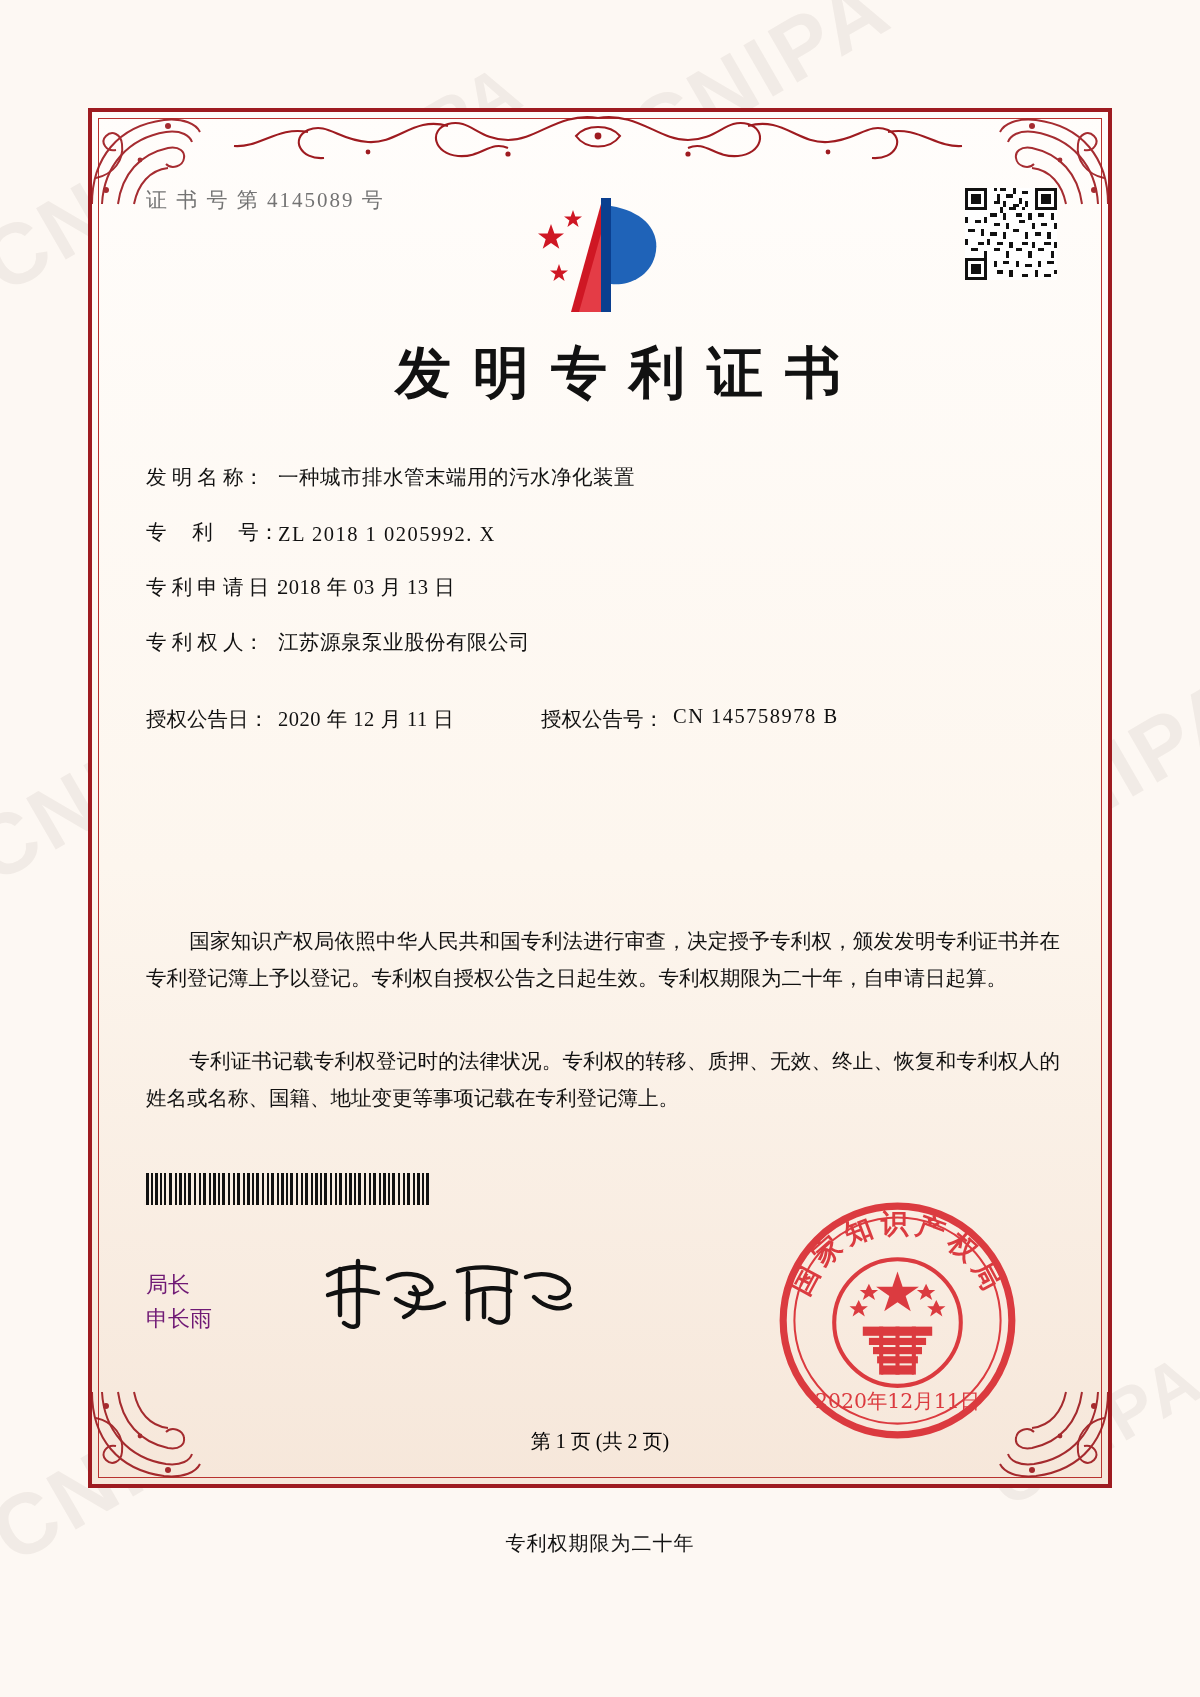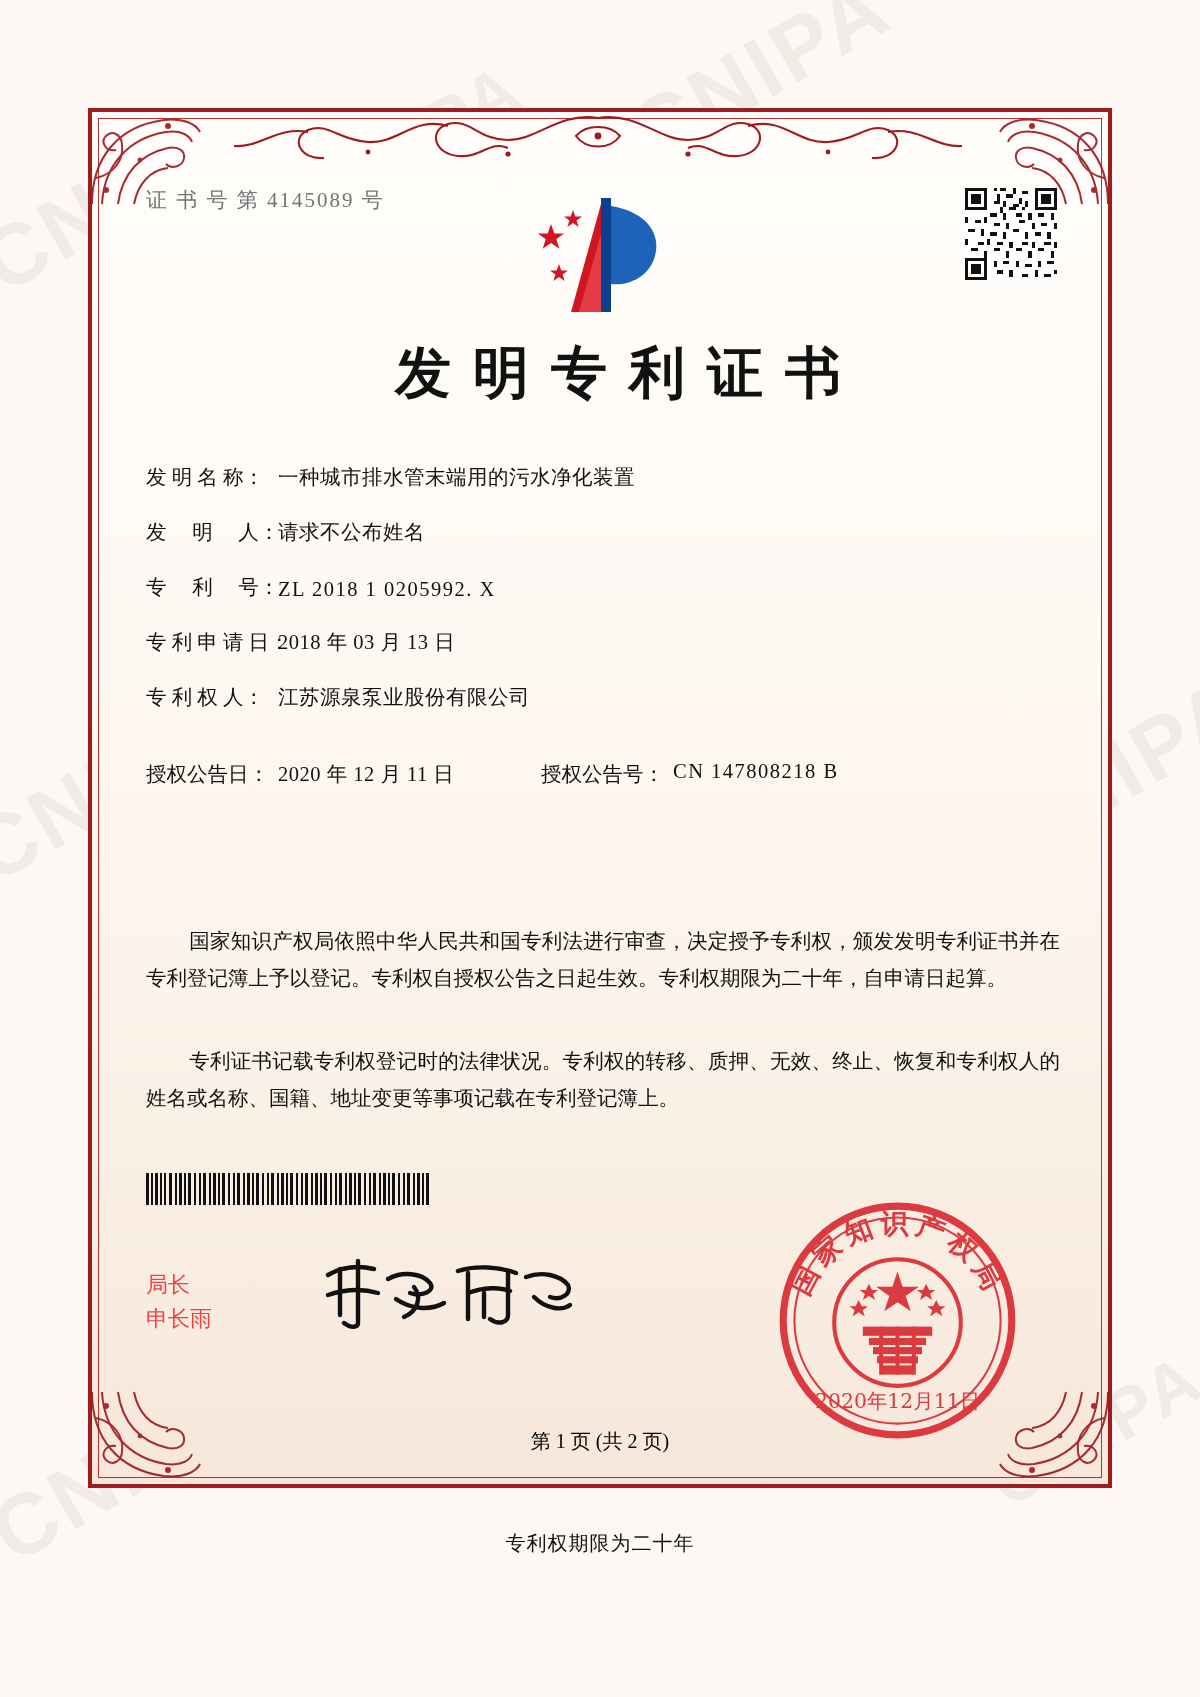--- a/index.html
+++ b/index.html
@@ -85,21 +85,21 @@
   .para{
     position:absolute;left:58px;right:52px;
     font-size:20.5px;line-height:37px;color:#111;text-align:justify;
   }
   .para.p1{top:815px;}
   .para.p2{top:935px;}
   .indent{display:inline-block;width:2.1em;}
 
   .barcode{position:absolute;left:58px;top:1065px;width:290px;height:32px;}
 
-  .signblock{position:absolute;left:58px;top:1160px;font-size:22px;line-height:34px;color:#ef4444;}
+  .signblock{position:absolute;left:58px;top:1160px;font-size:22px;line-height:34px;color:#701a75;}
   .signature{position:absolute;left:230px;top:1145px;width:260px;height:80px;}
 
   .seal{position:absolute;right:92px;top:1090px;width:245px;height:245px;}
 
   .pagenum{
     position:absolute;left:0;right:0;top:1320px;text-align:center;
     font-size:20px;color:#000000;
   }
 
   .footnote{
@@ -301,43 +301,39 @@
     </svg>
 
     <div class="title">发明专利证书</div>
 
     <div class="fields">
       <div class="row">
         <div class="lbl">发 明 名 称：</div>
         <div class="val">一种城市排水管末端用的污水净化装置</div>
       </div>
       <div class="row">
-        <div class="lbl">发     明     人：</div>
-        <div class="val">请求不公布姓名</div>
-      </div>
-      <div class="row">
         <div class="lbl">专     利     号：</div>
         <div class="val mono">ZL 2018 1 0205992. X</div>
       </div>
       <div class="row">
         <div class="lbl">专 利 申 请 日：</div>
         <div class="val">2018 年 03 月 13 日</div>
       </div>
       <div class="row">
         <div class="lbl">专 利 权 人：</div>
         <div class="val">江苏源泉泵业股份有限公司</div>
       </div>
       <div class="row two">
         <div class="seg1">
           <div class="lbl">授权公告日：</div>
           <div class="val">2020 年 12 月 11 日</div>
         </div>
         <div class="seg2">
           <div class="lbl2">授权公告号：</div>
-          <div class="val mono">CN 147808218 B</div>
+          <div class="val mono">CN 145758978 B</div>
         </div>
       </div>
     </div>
 
     <div class="para p2"><span class="indent"></span><span>专利证书记载专利权登记时的法律状况。专利权的转移、质押、无效、终止、恢复和专利权人的姓名或名称、国籍、地址变更等事项记载在专利登记簿上。</span></div>
     <div class="para p1"><span class="indent"></span><span>国家知识产权局依照中华人民共和国专利法进行审查，决定授予专利权，颁发发明专利证书并在专利登记簿上予以登记。专利权自授权公告之日起生效。专利权期限为二十年，自申请日起算。</span></div>
 
     <svg class="barcode" viewBox="0 0 290 32" shape-rendering="crispEdges">
       <g fill="#111">
         <rect x="0" y="0" width="3" height="32"></rect>

